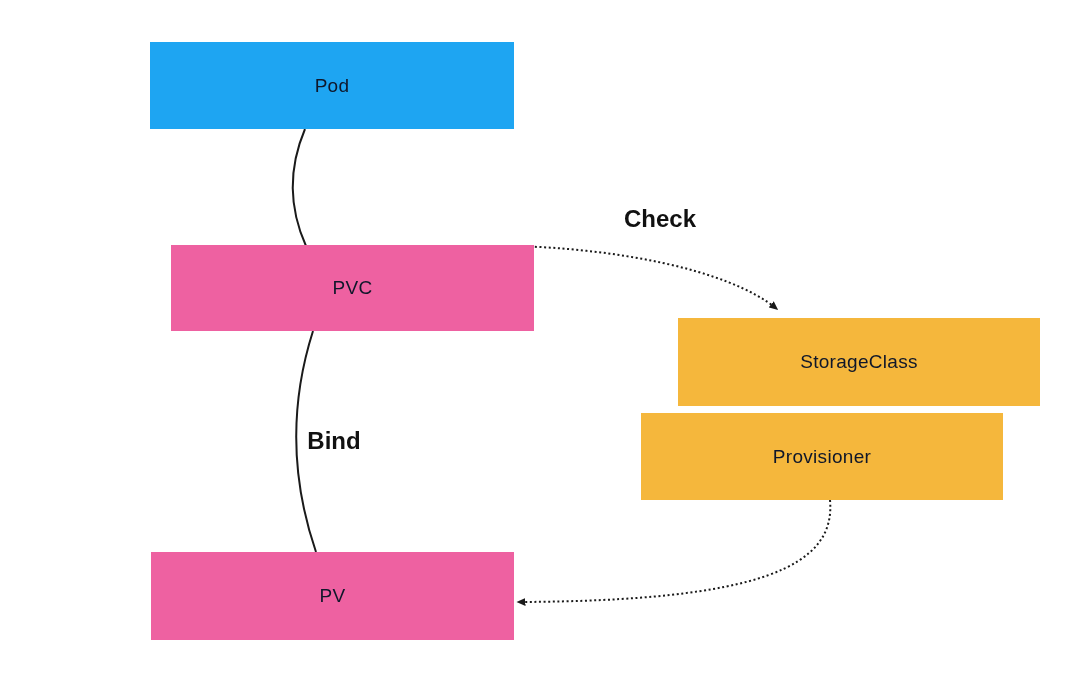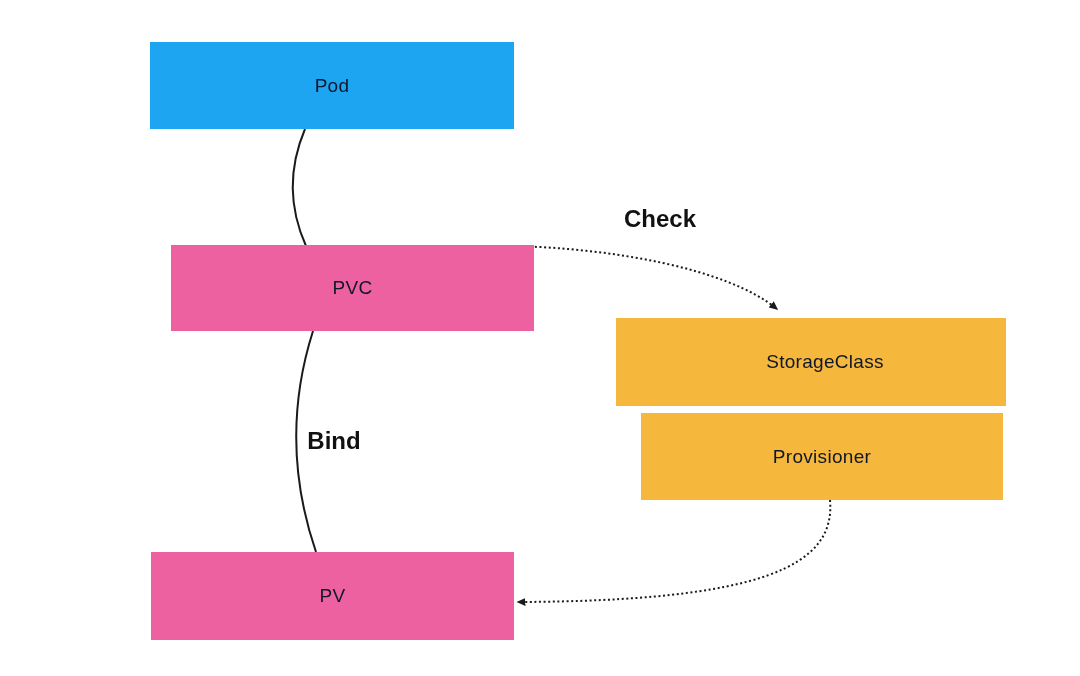--- a/index.html
+++ b/index.html
@@ -28,21 +28,21 @@
     align-items: center;
     justify-content: center;
     color: #0f172a;
     font-size: 19px;
     font-weight: 400;
     letter-spacing: 0.3px;
   }
   .node-pod          { left: 150px; top: 42px;  width: 364px; height: 87px; }
   .node-pvc          { left: 151px; top: 245px; width: 363px; height: 86px; margin-left: 20px; }
   .node-pv           { left: 151px; top: 552px; width: 363px; height: 88px; text-align: right; }
-  .node-storageclass { left: 616px; top: 318px; width: 362px; height: 88px; padding-left: 28px; }
+  .node-storageclass { left: 678px; top: 318px; width: 362px; height: 88px; }
   .node-provisioner  { left: 641px; top: 413px; width: 362px; height: 87px; }
   .edge-label {
     position: absolute;
     color: #111111;
     font-size: 24px;
     font-weight: 700;
     text-align: center;
   }
   .label-check     { left: 595px; top: 205px; width: 130px; }
   .label-bind      { left: 279px; top: 427px; width: 110px; }

